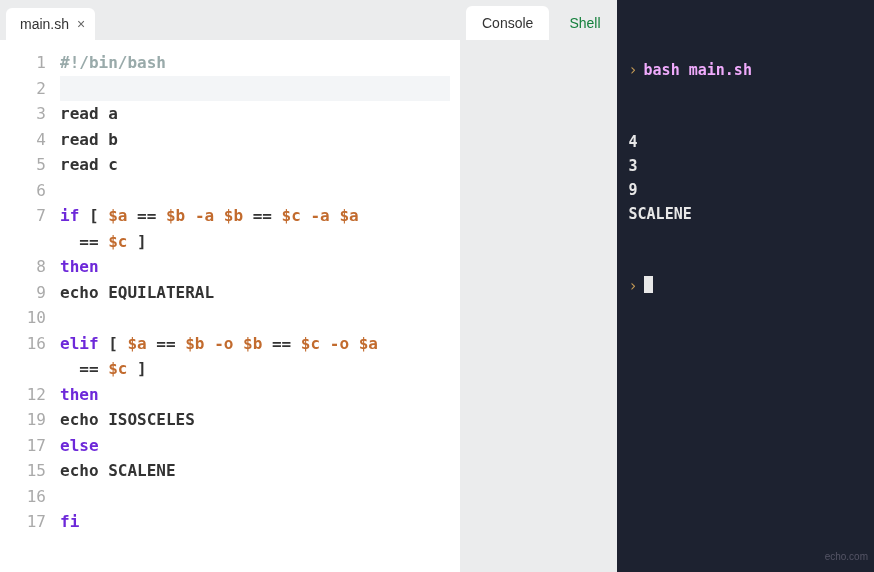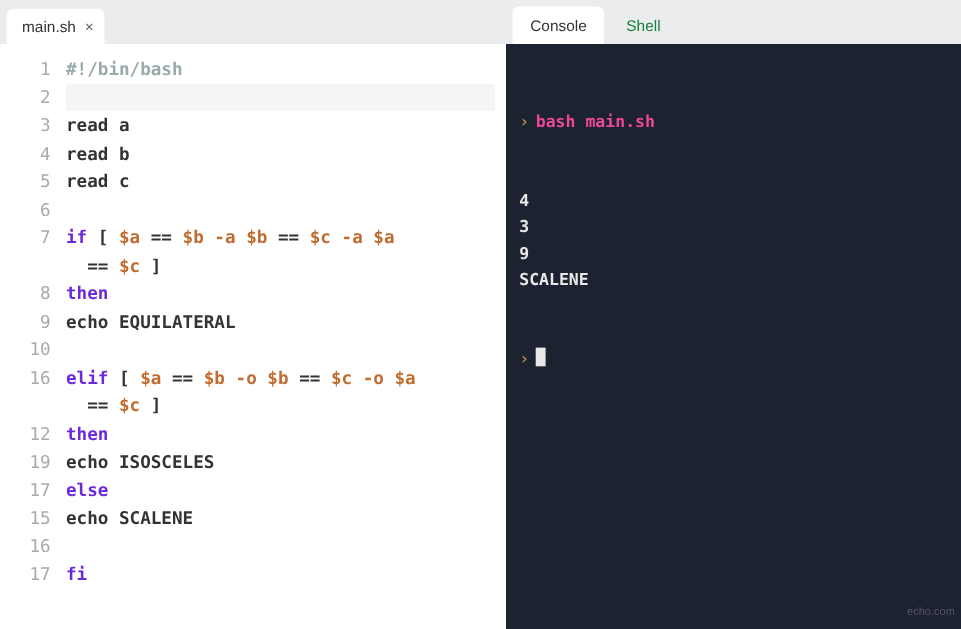--- a/index.html
+++ b/index.html
@@ -68,21 +68,20 @@
     .tok-kw { color: #6d28d9; }
     .tok-var { color: #c26b2e; }
     .tok-flag { color: #c26b2e; }
     .line.current { background: #f3f5f7; }
     .gutter-line { height: 25.5px; }
     .gutter-line.cont { visibility: hidden; }
 
     .right-pane {
       flex: 1;
       display: flex;
-      flex-direction: column;
     }
     .right-tabs {
       display: flex;
       height: 40px;
       align-items: flex-end;
       padding-left: 6px;
       gap: 4px;
     }
     .rtab {
       padding: 9px 16px;
@@ -97,21 +96,21 @@
       background: #1d2230;
       color: #e8e8e8;
       font-family: "Consolas", "Menlo", monospace;
       font-size: 15px;
       line-height: 24px;
       padding: 10px 12px;
       white-space: pre;
       position: relative;
     }
     .prompt-caret { color: #c49a55; margin-right: 6px; }
-    .cmd { color: #ec4899; font-weight: 600; }
+    .cmd { color: #f0abfc; font-weight: 600; }
     .out { color: #e8e8e8; font-weight: 600; }
     .cursor-block {
       display: inline-block;
       width: 9px;
       height: 17px;
       background: #e8e8e8;
       vertical-align: -2px;
     }
     .watermark {
       position: absolute;

